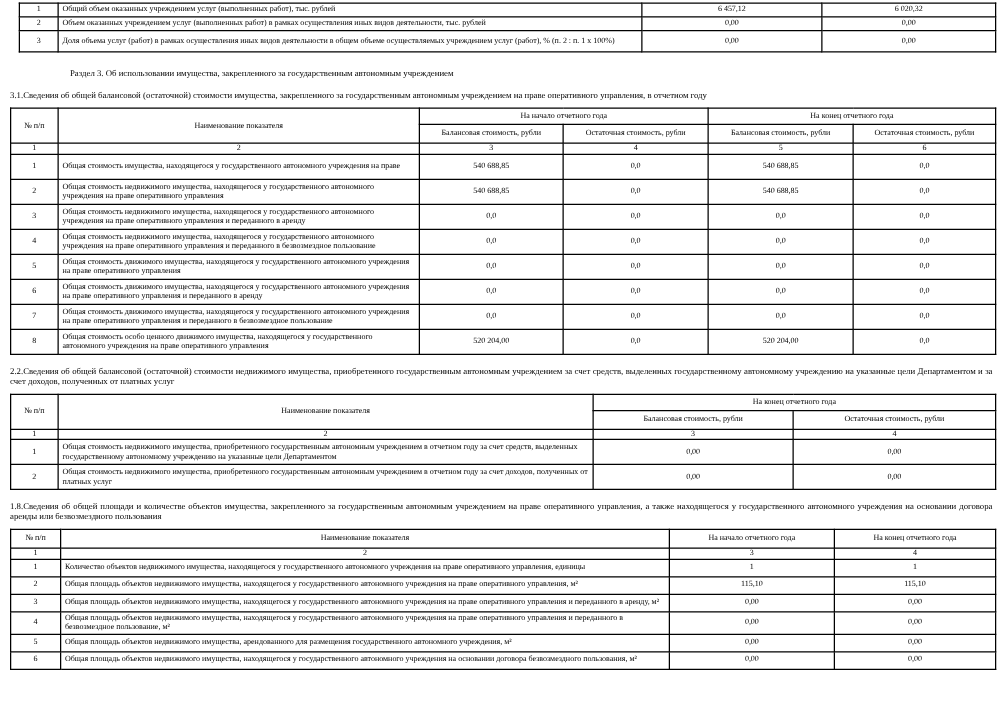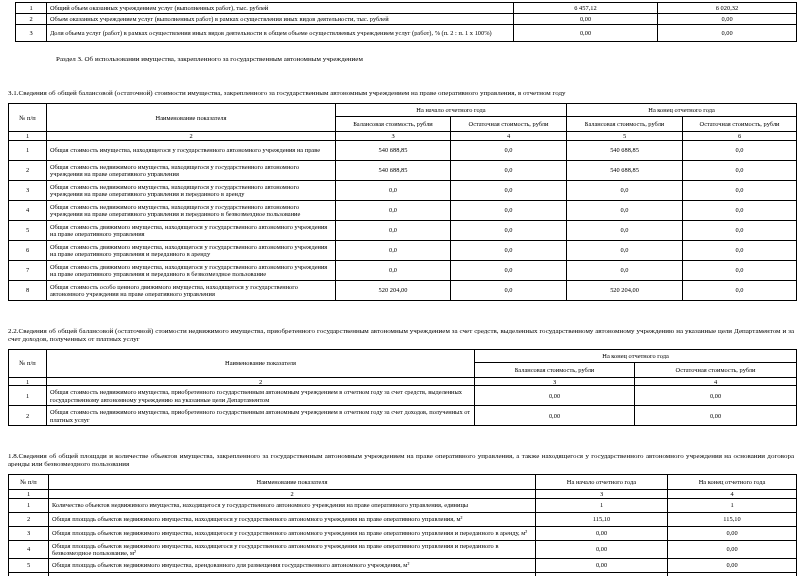--- a/index.html
+++ b/index.html
@@ -24,21 +24,21 @@
   td.label-cell{ text-align:left; }
   td.value-cell{ text-align:center; }
 
   
   .t-top { margin:2px 0 0 15px; width:781px; }
   .t-top tr.r-short { height:11px; }
   .t-top tr.r-tall  { height:17px; }
 
   
   .sect-title  { font-size:7px; margin:13px 8px 0 8px;padding-left:48px; }
-  .sub-caption { font-size:7px; margin:26px 6px 0 8px; text-align:justify; }
+  .sub-caption { font-size:7px; margin:9px 6px 0 8px; text-align:justify; }
 
   .t-main { margin:6px 0 0 8px; width:788px; }
   .t-main thead tr.group-row th { height:10px; }
   .t-main thead tr.sub-row   th { height:12px; }
   .t-main thead tr.nums-row  th { height:7px; padding:0 2px; }
   .t31 tbody tr { height:20px; }
   .t32 tbody tr { height:20px; }
   .t33 tbody tr { height:14px; }
 </style>
 </head>

